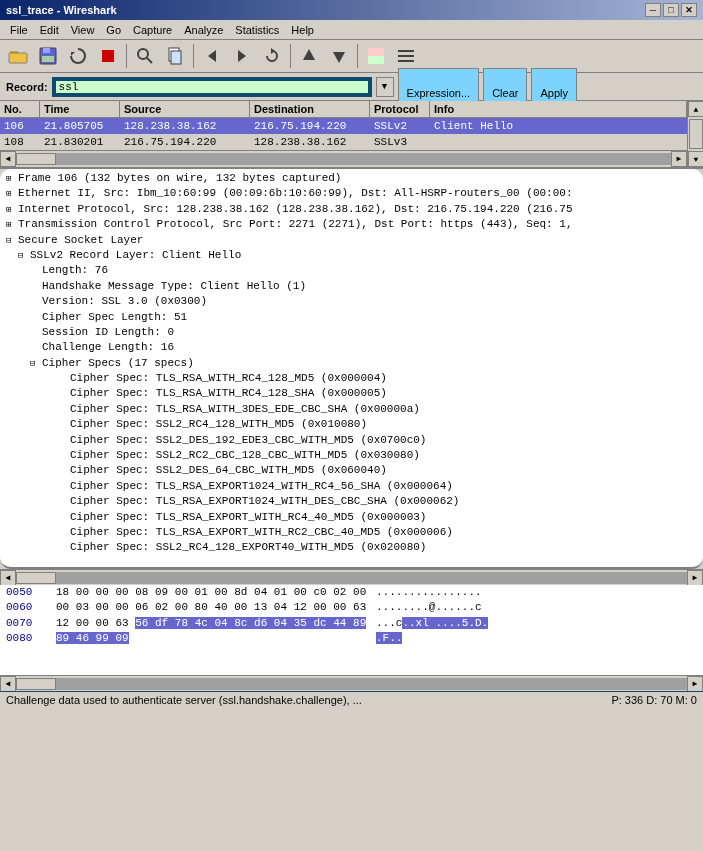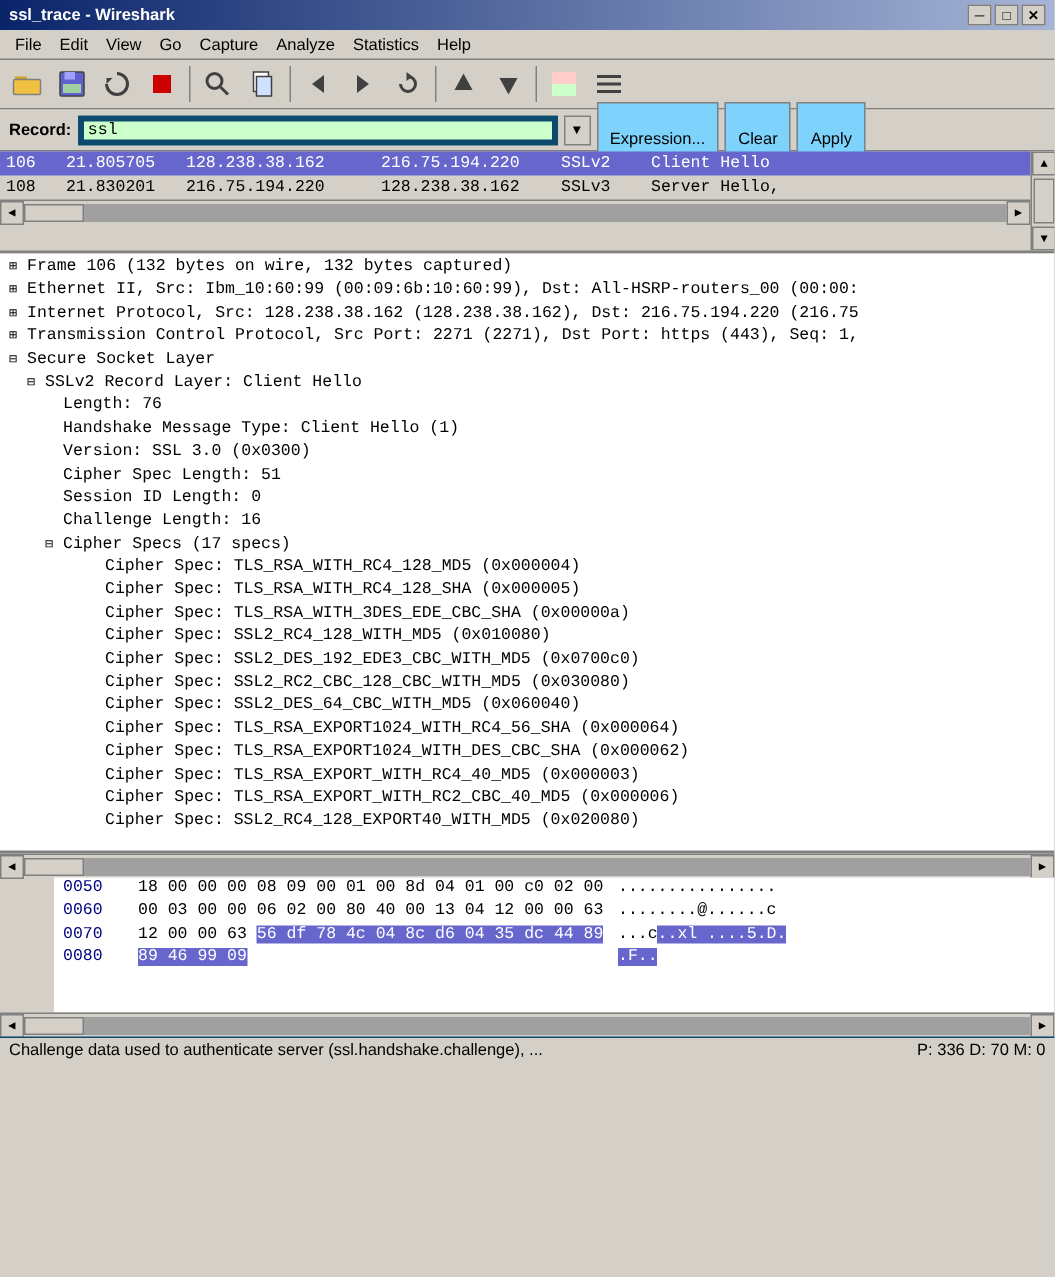--- a/index.html
+++ b/index.html
@@ -220,21 +220,20 @@
     .indent-2 { padding-left: 30px; }
     .indent-3 { padding-left: 58px; }
 
     
     .hex-dump {
       background: white;
       font-family: 'Courier New', monospace;
       font-size: 11px;
       overflow-y: auto;
       line-height: 1.4;
-      margin-left: 36px;
     }
     .hex-row {
       display: flex;
       padding: 0 6px;
       white-space: nowrap;
     }
     .hex-offset {
       color: #000080;
       min-width: 50px;
     }
@@ -418,53 +417,60 @@
     <span class="filter-label">Record:</span>
     <input class="filter-input" type="text" value="ssl" style="">
     <div class="filter-dropdown">▼</div>
     <button class="filter-btn">Expression...</button>
     <button class="filter-btn">Clear</button>
     <button class="filter-btn">Apply</button>
   </div>
 
   <div class="packet-list-container">
     <div class="packet-list-inner">
+      <div class="packet-header">
+        <div class="ph-cell col-no">No.</div>
+        <div class="ph-cell col-time">Time</div>
+        <div class="ph-cell col-src">Source</div>
+        <div class="ph-cell col-dst">Destination</div>
+        <div class="ph-cell col-proto">Protocol</div>
+        <div class="ph-cell col-info">Info</div>
+      </div>
       <div class="packet-row selected">
         <div class="pc-cell col-no">106</div>
         <div class="pc-cell col-time">21.805705</div>
         <div class="pc-cell col-src">128.238.38.162</div>
         <div class="pc-cell col-dst">216.75.194.220</div>
         <div class="pc-cell col-proto">SSLv2</div>
         <div class="pc-cell col-info">Client Hello</div>
       </div>
       <div class="packet-row">
         <div class="pc-cell col-no">108</div>
         <div class="pc-cell col-time">21.830201</div>
         <div class="pc-cell col-src">216.75.194.220</div>
         <div class="pc-cell col-dst">128.238.38.162</div>
         <div class="pc-cell col-proto">SSLv3</div>
-        <div class="pc-cell col-info">Server Hello,</div>
       </div>
       <div class="hscroll">
         <div class="hscroll-btn">◀</div>
         <div class="hscroll-track">
           <div class="hscroll-thumb"></div>
         </div>
         <div class="hscroll-btn">▶</div>
       </div>
     </div>
     <div class="scroll-bar-v">
       <div class="scroll-btn">▲</div>
       <div class="scroll-thumb"></div>
       <div style="flex:1; background:#a0a0a0;"></div>
       <div class="scroll-btn">▼</div>
     </div>
   </div>
 
-  <div class="packet-details" style="height: 400px; flex-shrink: 0;">
+  <div class="packet-details" style="height: 400px; flex-shrink: 0; border-radius: 11px;">
     <div class="detail-line expandable indent-0">
       <span class="expand-icon">⊞</span>Frame 106 (132 bytes on wire, 132 bytes captured)
     </div>
     <div class="detail-line expandable indent-0">
       <span class="expand-icon">⊞</span>Ethernet II, Src: Ibm_10:60:99 (00:09:6b:10:60:99), Dst: All-HSRP-routers_00 (00:00:
     </div>
     <div class="detail-line expandable indent-0">
       <span class="expand-icon">⊞</span>Internet Protocol, Src: 128.238.38.162 (128.238.38.162), Dst: 216.75.194.220 (216.75
     </div>
     <div class="detail-line expandable indent-0">

